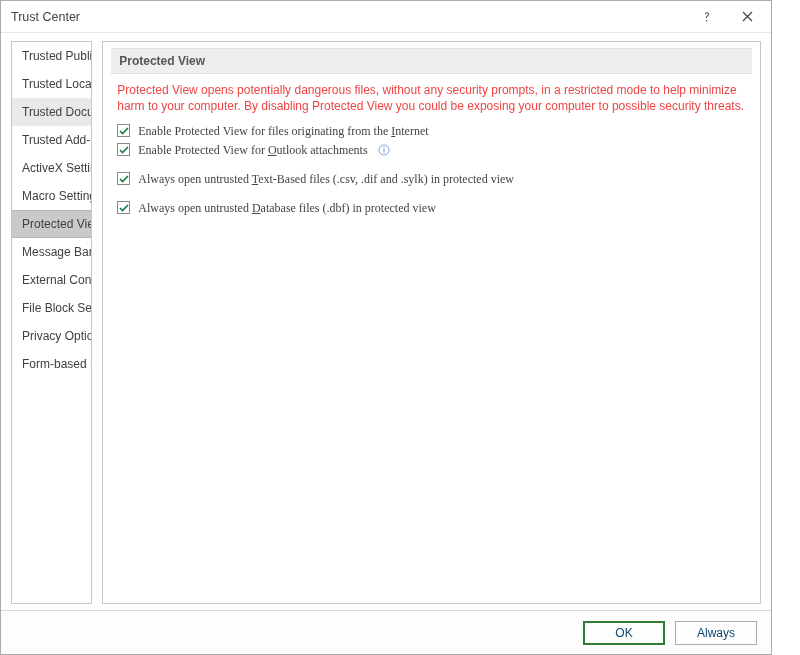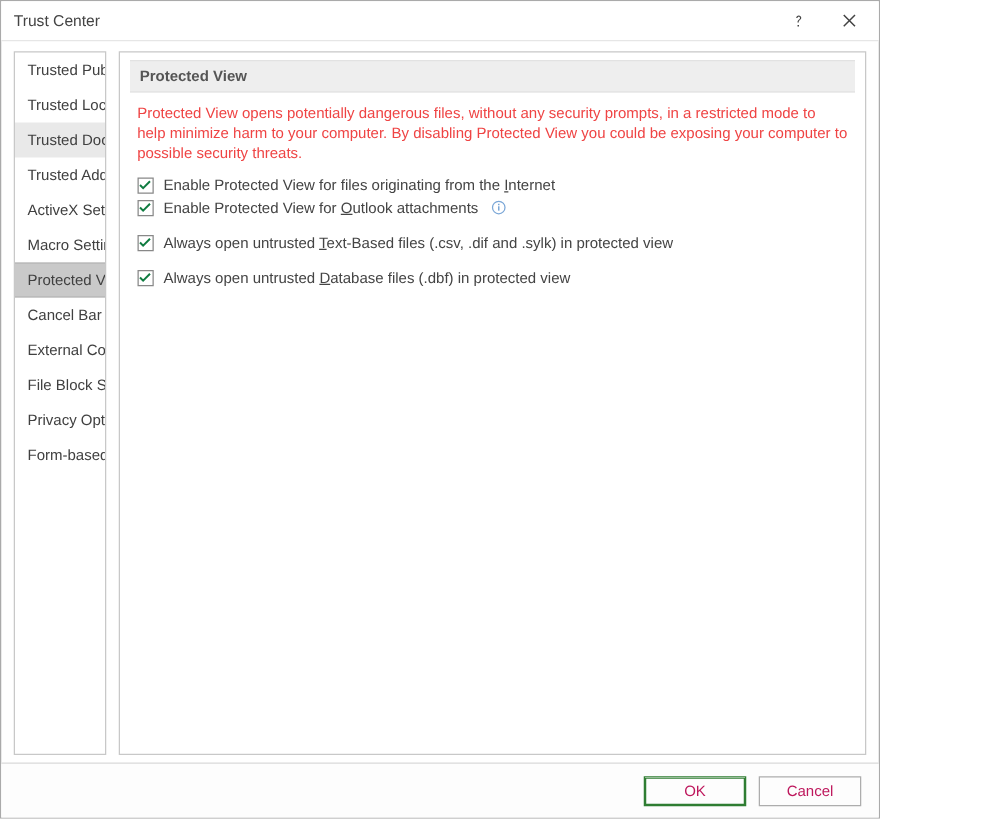--- a/index.html
+++ b/index.html
@@ -7,21 +7,21 @@
   body {
     font-family: "Segoe UI", Tahoma, sans-serif;
     font-size: 12px;
     color: #404040;
     background: #ffffff;
     width: 800px;
     height: 655px;
     overflow: hidden;
   }
   .dialog {
-    width: 704px;
+    width: 772px;
     height: 655px;
     border: 1px solid #aaaaaa;
     display: flex;
     flex-direction: column;
     background: #ffffff;
   }
   .titlebar {
     height: 32px;
     display: flex;
     align-items: center;
@@ -95,25 +95,26 @@
     padding: 0 6px 10px 6px;
   }
   .desc {
     font-size: 12px;
     color: #ef4444;
     line-height: 1.35;
     margin: 2px 0 8px 0;
   }
   .check-row {
     display: flex;
-    align-items: flex-end;
+    align-items: flex-start;
     gap: 8px;
     padding: 2px 0;
     font-size: 12px;
     color: #444;
+    font-family: Liberation Serif, serif;
   }
   .checkbox {
     width: 13px;
     height: 13px;
     border: 1px solid #888;
     background: #fff;
     display: inline-flex;
     align-items: center;
     justify-content: center;
     flex: 0 0 13px;
@@ -136,21 +137,21 @@
     gap: 10px;
     padding: 0 14px;
     background: #fdfdfd;
   }
   .btn {
     min-width: 82px;
     height: 24px;
     border: 1px solid #adadad;
     background: #fdfdfd;
     font-size: 12px;
-    color: #be185d;
+    color: #0c4a6e;
     display: flex;
     align-items: center;
     justify-content: center;
     cursor: default;
     padding: 0 10px;
   }
   .btn.primary {
     border: 1px solid #2f7d32;
     box-shadow: 0 0 0 1px #2f7d32 inset;
   }
@@ -177,21 +178,21 @@
   <div class="body">
 
     <div class="sidebar">
       <div class="sidebar-item"><span>Trusted Publishers</span></div>
       <div class="sidebar-item"><span>Trusted Locations</span></div>
       <div class="sidebar-item highlight"><span>Trusted Documents</span></div>
       <div class="sidebar-item"><span>Trusted Add-in Catalogs</span></div>
       <div class="sidebar-item"><span>ActiveX Settings</span></div>
       <div class="sidebar-item"><span>Macro Settings</span></div>
       <div class="sidebar-item selected"><span>Protected View</span></div>
-      <div class="sidebar-item"><span>Cancel Bar</span></div>
+      <div class="sidebar-item"><span>Message Bar</span></div>
       <div class="sidebar-item"><span>External Content</span></div>
       <div class="sidebar-item"><span>File Block Settings</span></div>
       <div class="sidebar-item"><span>Privacy Options</span></div>
       <div class="sidebar-item"><span>Form-based Sign-in</span></div>
     </div>
 
     <div class="content">
 
       <div class="section-header">Protected View</div>
       <div class="section-body">
@@ -255,17 +256,17 @@
       </div>
 
     </div>
   </div>
 
   <div class="footer">
     <div class="btn primary">
         <span>OK</span>
       </div>
     <div class="btn">
-        <span>Cancel</span>
+        <span>Always</span>
       </div>
   </div>
 
 </div>
 
 </body></html>

